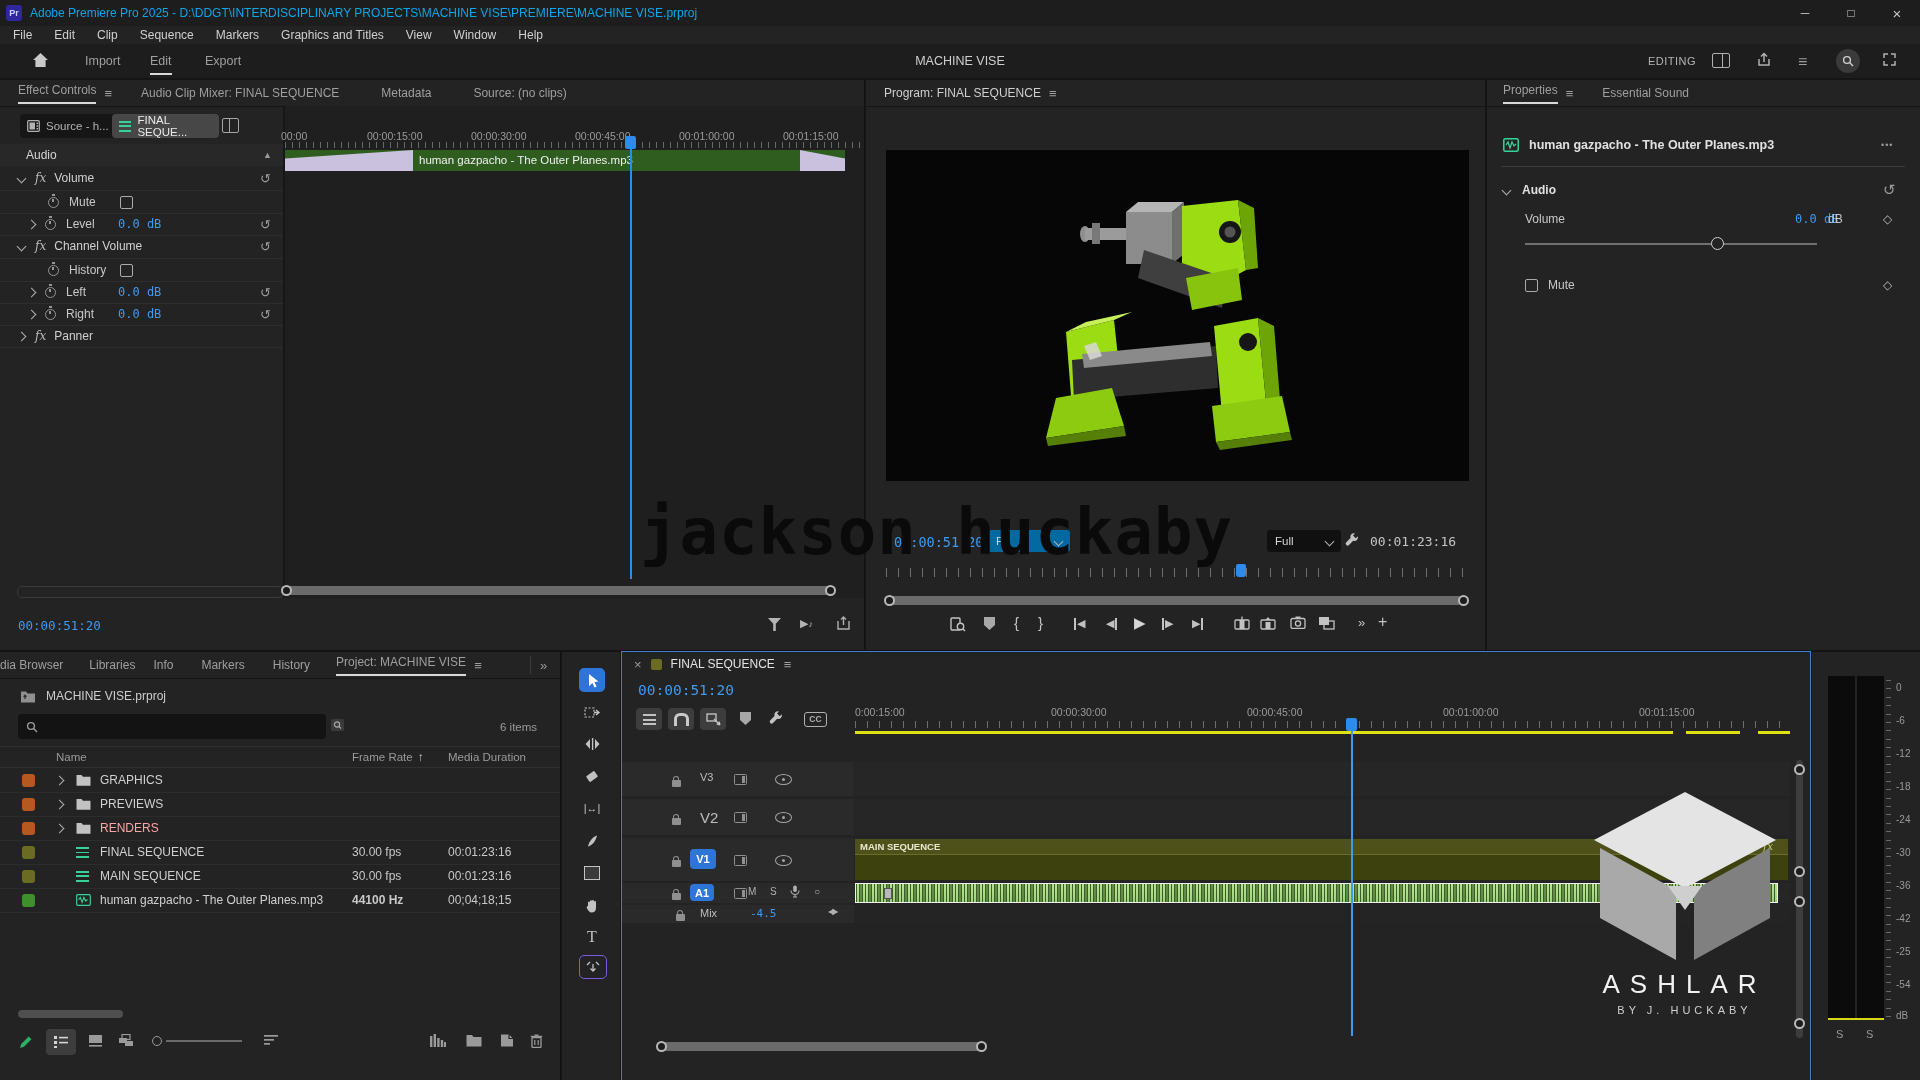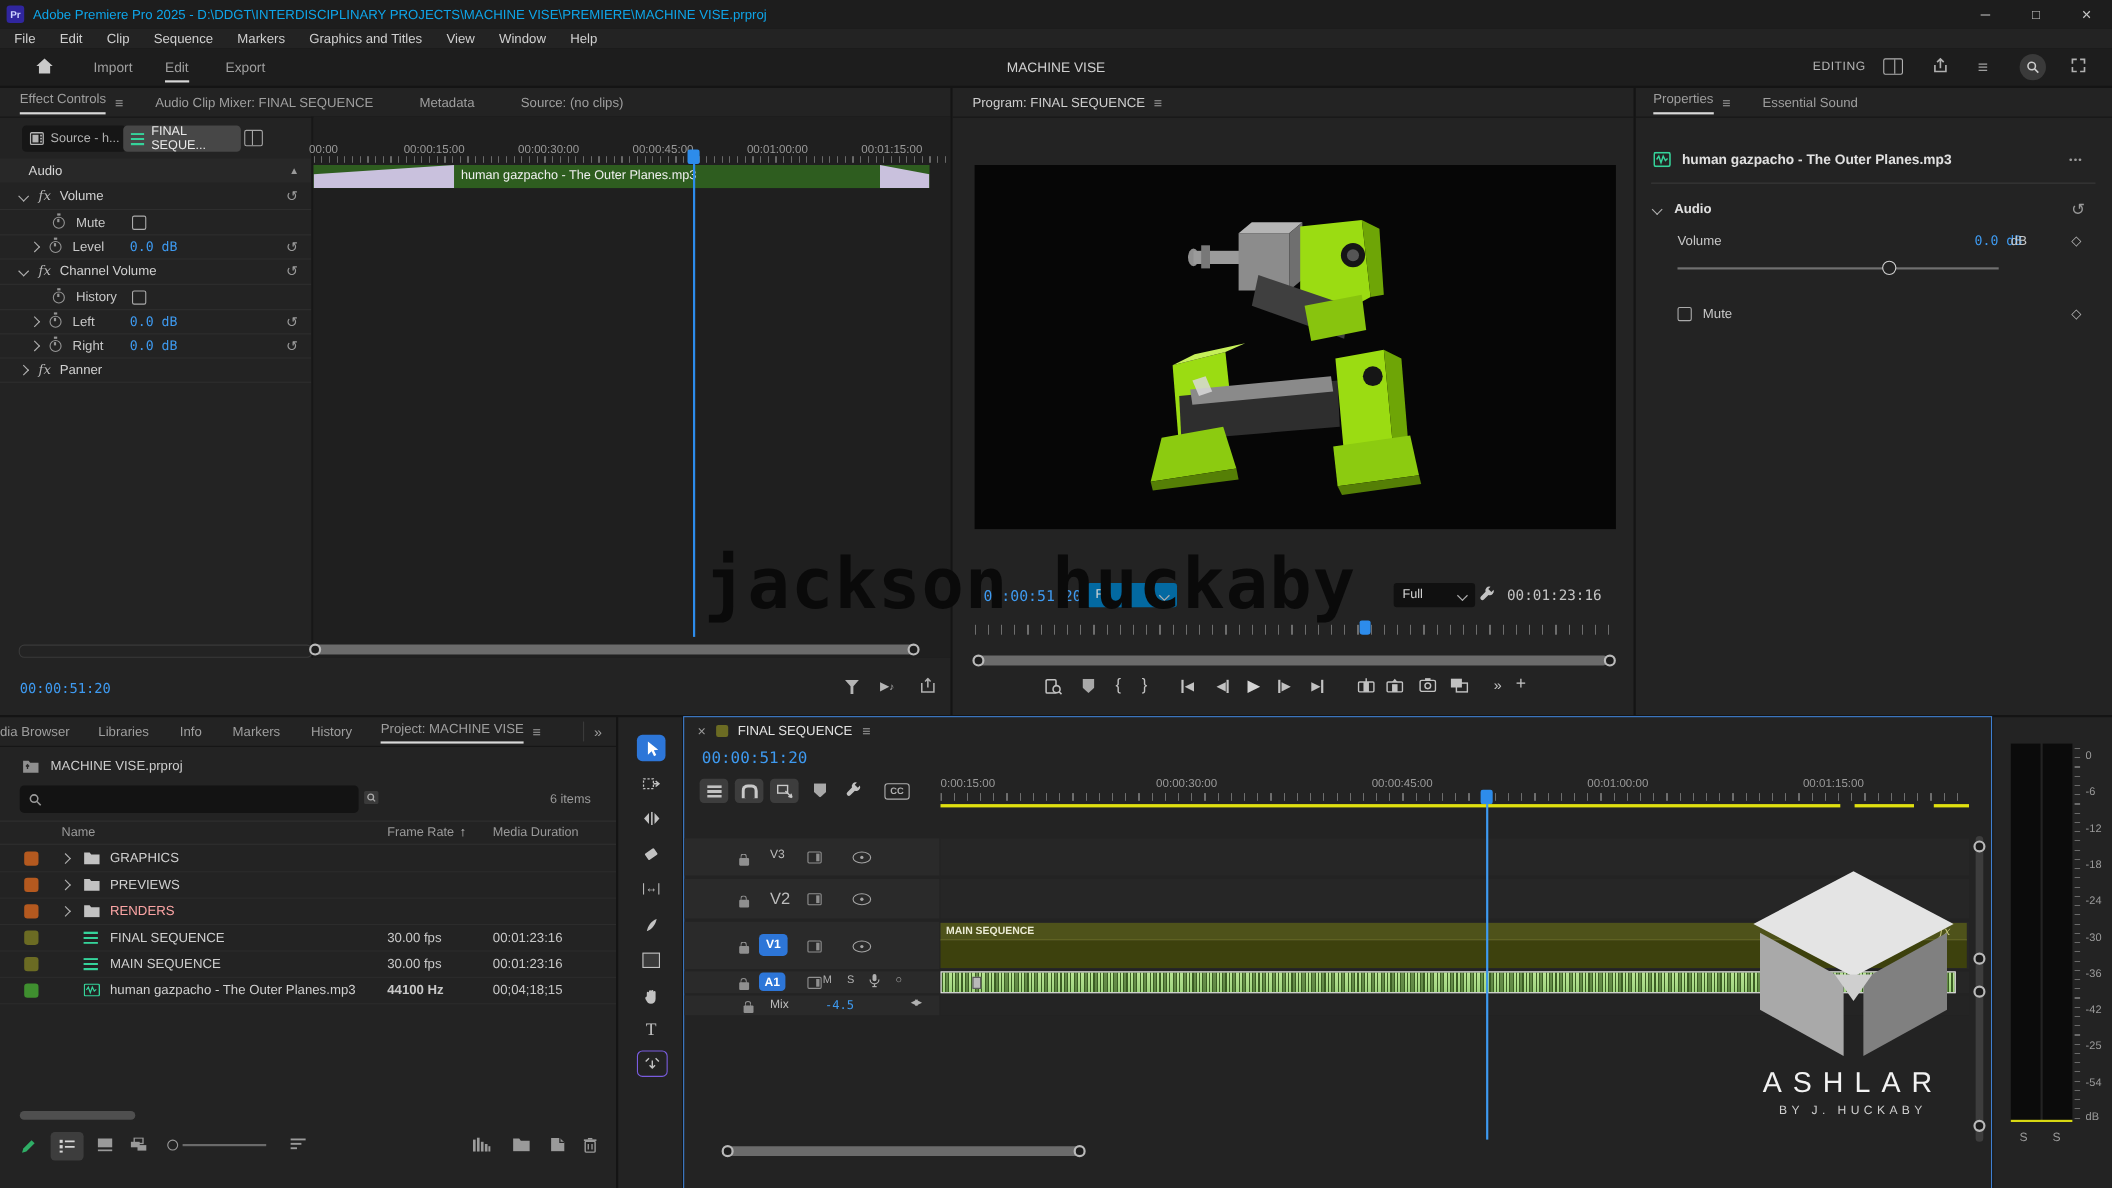--- a/index.html
+++ b/index.html
@@ -385,21 +385,21 @@
       <span class="checkbox"></span>
       <span>Mute</span>
       <span class="abs kf" style="left:358px;">◇</span>
     </div>
   </div>
 
   <div class="panel" style="left:0;top:652px;width:560px;height:428px;">
     <div class="abs flex" style="left:0;top:0;width:560px;height:26px;border-bottom:1px solid #161616;padding-left:0;">
       <span class="tab" style="margin-left:0;">dia Browser</span>
       <span class="tab" style="margin-left:26px;">Libraries</span>
-      <span class="tab" style="margin-left:28px;">Info</span>
+      <span class="tab" style="margin-left:18px;">Info</span>
       <span class="tab" style="margin-left:28px;">Markers</span>
       <span class="tab" style="margin-left:28px;">History</span>
       <span class="tab tab-active" style="margin-left:26px;">Project: MACHINE VISE</span>
       <span class="ham" style="margin-left:8px;">≡</span>
       <span class="abs dim" style="left:540px;font-size:13px;">»</span>
       <span class="abs" style="left:530px;top:4px;width:1px;height:18px;background:#3a3a3a;"></span>
     </div>
     <div class="abs flex" style="left:20px;top:34px;height:20px;gap:10px;">
       <svg width="16" height="13" viewBox="0 0 16 13">
           <path d="M1 1.5 h5 l1.5 2 H15 v9 H1 Z" fill="#8f8f8f"></path>

